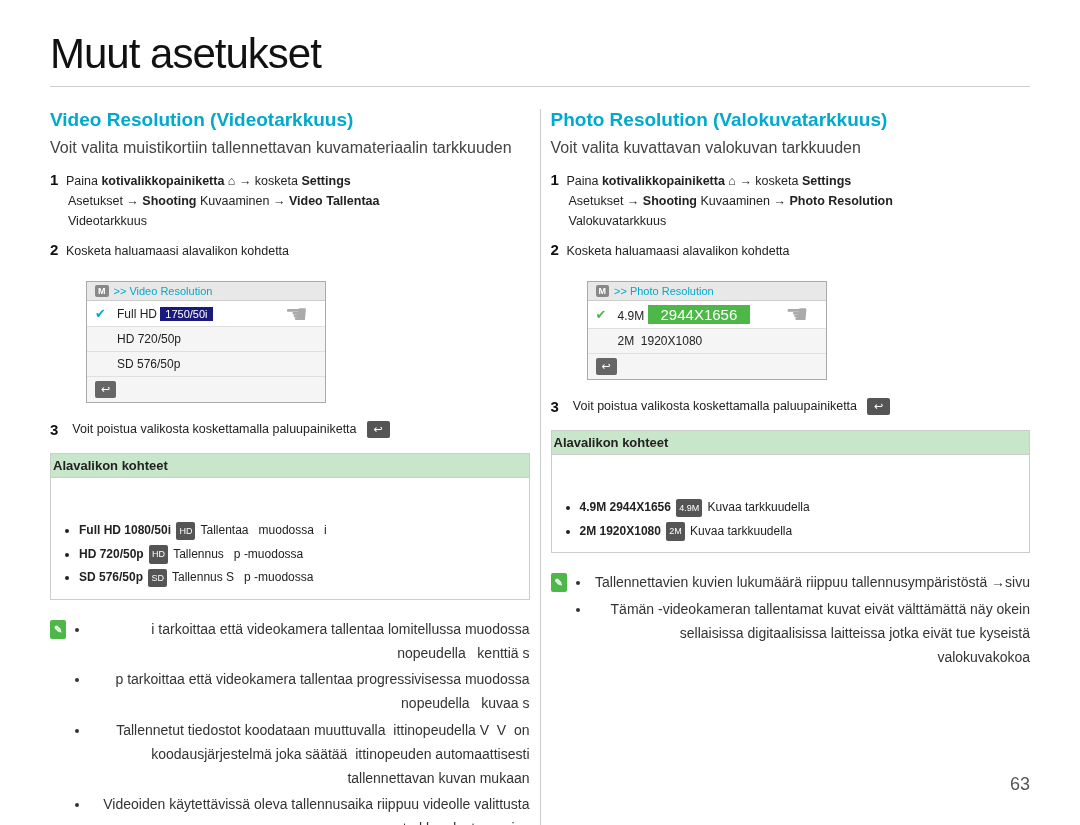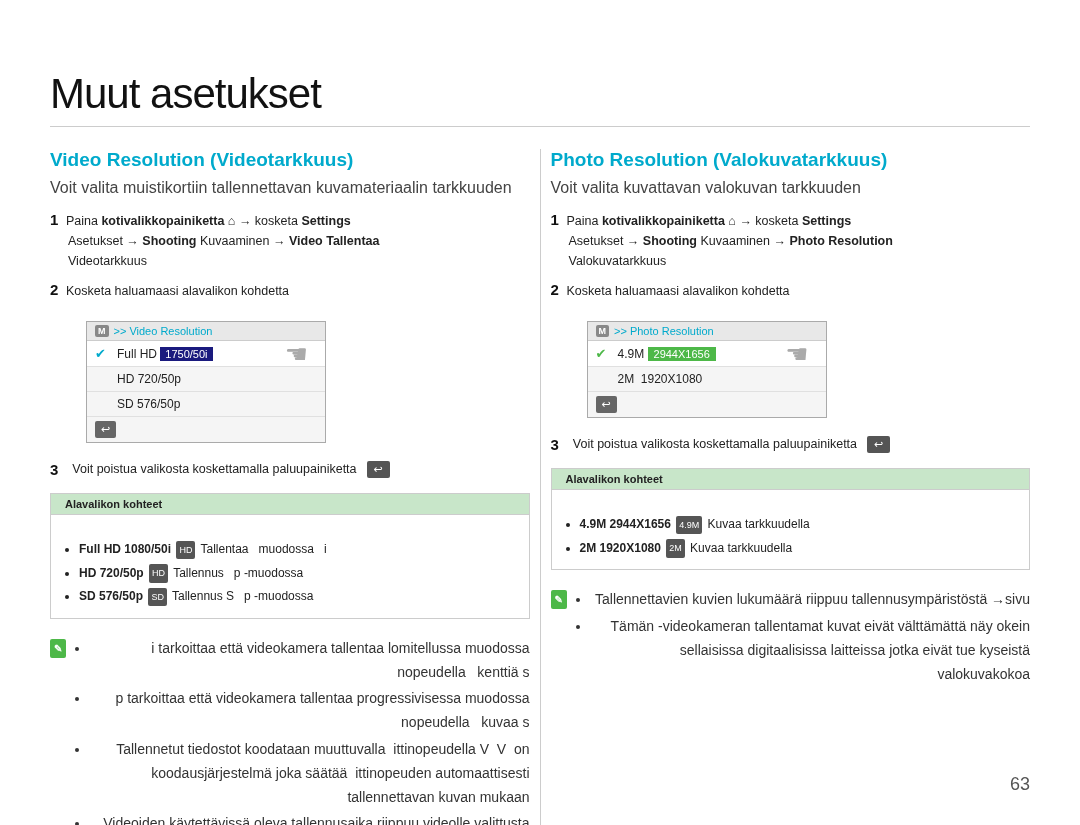--- a/index.html
+++ b/index.html
@@ -11,21 +11,20 @@
       min-height: 825px;
       padding: 30px 50px 30px 50px;
       font-size: 13px;
     }
     .page-title {
       font-size: 42px;
       font-weight: 300;
       color: #111;
       margin-bottom: 8px;
       letter-spacing: -1px;
-      margin-top: 40px;
     }
     .divider-top {
       border: none;
       border-top: 1px solid #ccc;
       margin-bottom: 22px;
     }
     .two-col {
       display: flex;
     }
     .col {
@@ -117,22 +116,22 @@
     }
     .menu-item .highlighted {
       background: #1a1a7e;
       color: #fff;
       padding: 1px 5px;
       font-size: 11px;
     }
     .menu-item .highlighted-green {
       background: #4db848;
       color: #fff;
-      padding: 1px 6px;
-      font-size: 11px;
+      padding: 1px 13px;
+      font-size: 15px;
     }
     .menu-footer {
       padding: 4px 8px;
       display: flex;
       align-items: center;
     }
     .back-btn {
       background: #666;
       color: #fff;
       font-size: 11px;
@@ -163,30 +162,31 @@
       border-radius: 2px;
     }
     
     .alavalikon-box {
       border: 1.5px solid #ccc;
       padding: 0;
       margin-top: 4px;
     }
     .alavalikon-header {
       background: #c8e6c9;
-      padding: 4px 14px;
-      font-size: 11px;
+      padding: 4px 2px;
+      font-size: 13px;
       font-weight: bold;
       color: #222;
       border-bottom: 1px solid #ccc;
     }
     .alavalikon-body {
-      padding: 24px 10px 8px 14px;
+      padding: 0 10px 8px 14px;
       font-size: 12px;
       line-height: 1.8;
+      margin-top: 42px;
     }
     .alavalikon-body ul {
       list-style: disc;
       padding-left: 14px;
     }
     .alavalikon-body li {
       margin-bottom: 2px;
     }
     .icon-badge {
       display: inline-block;

